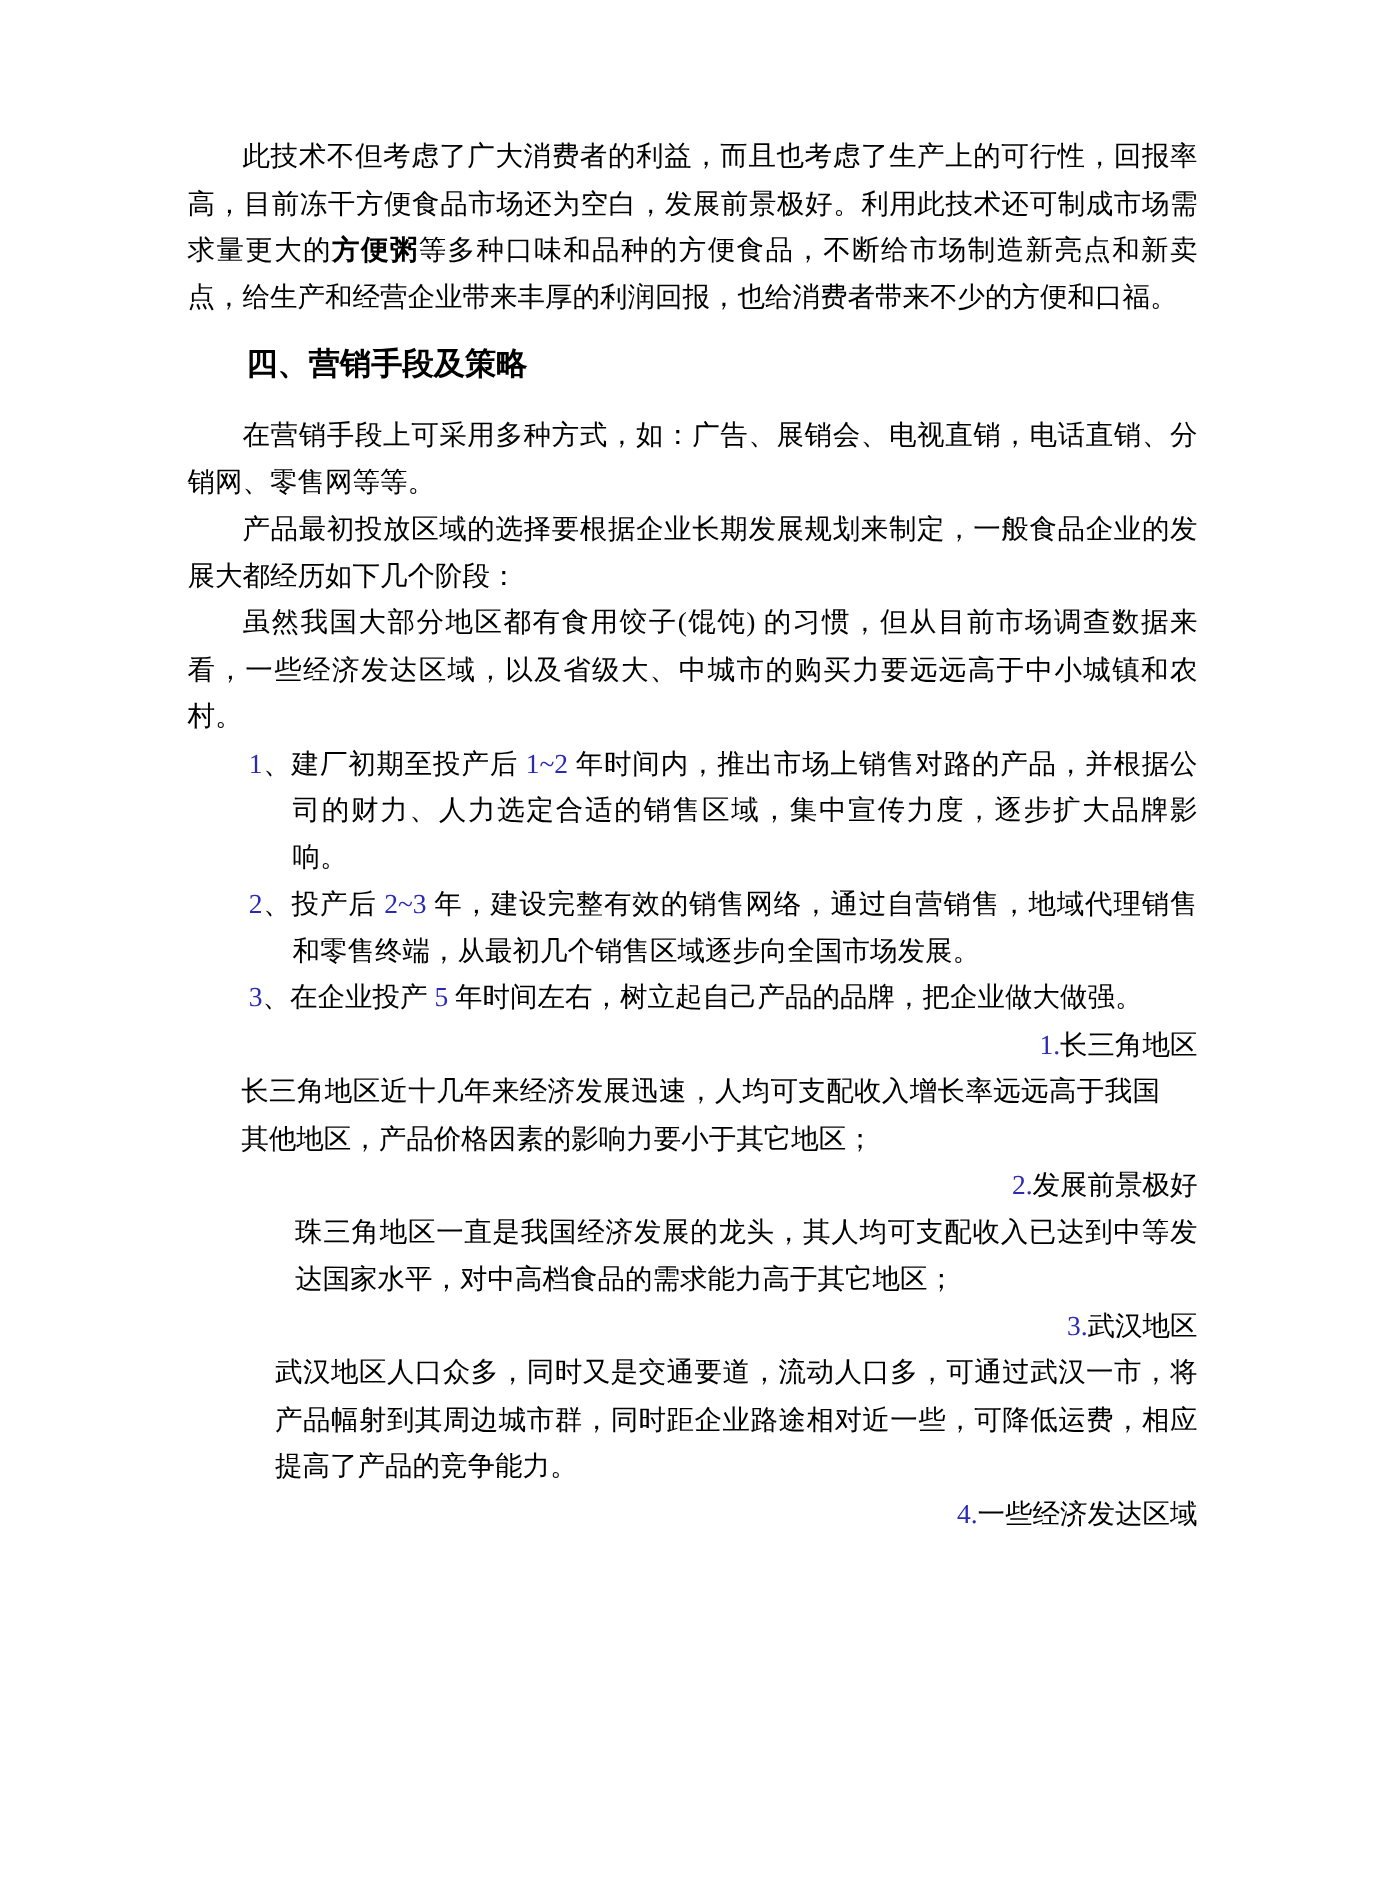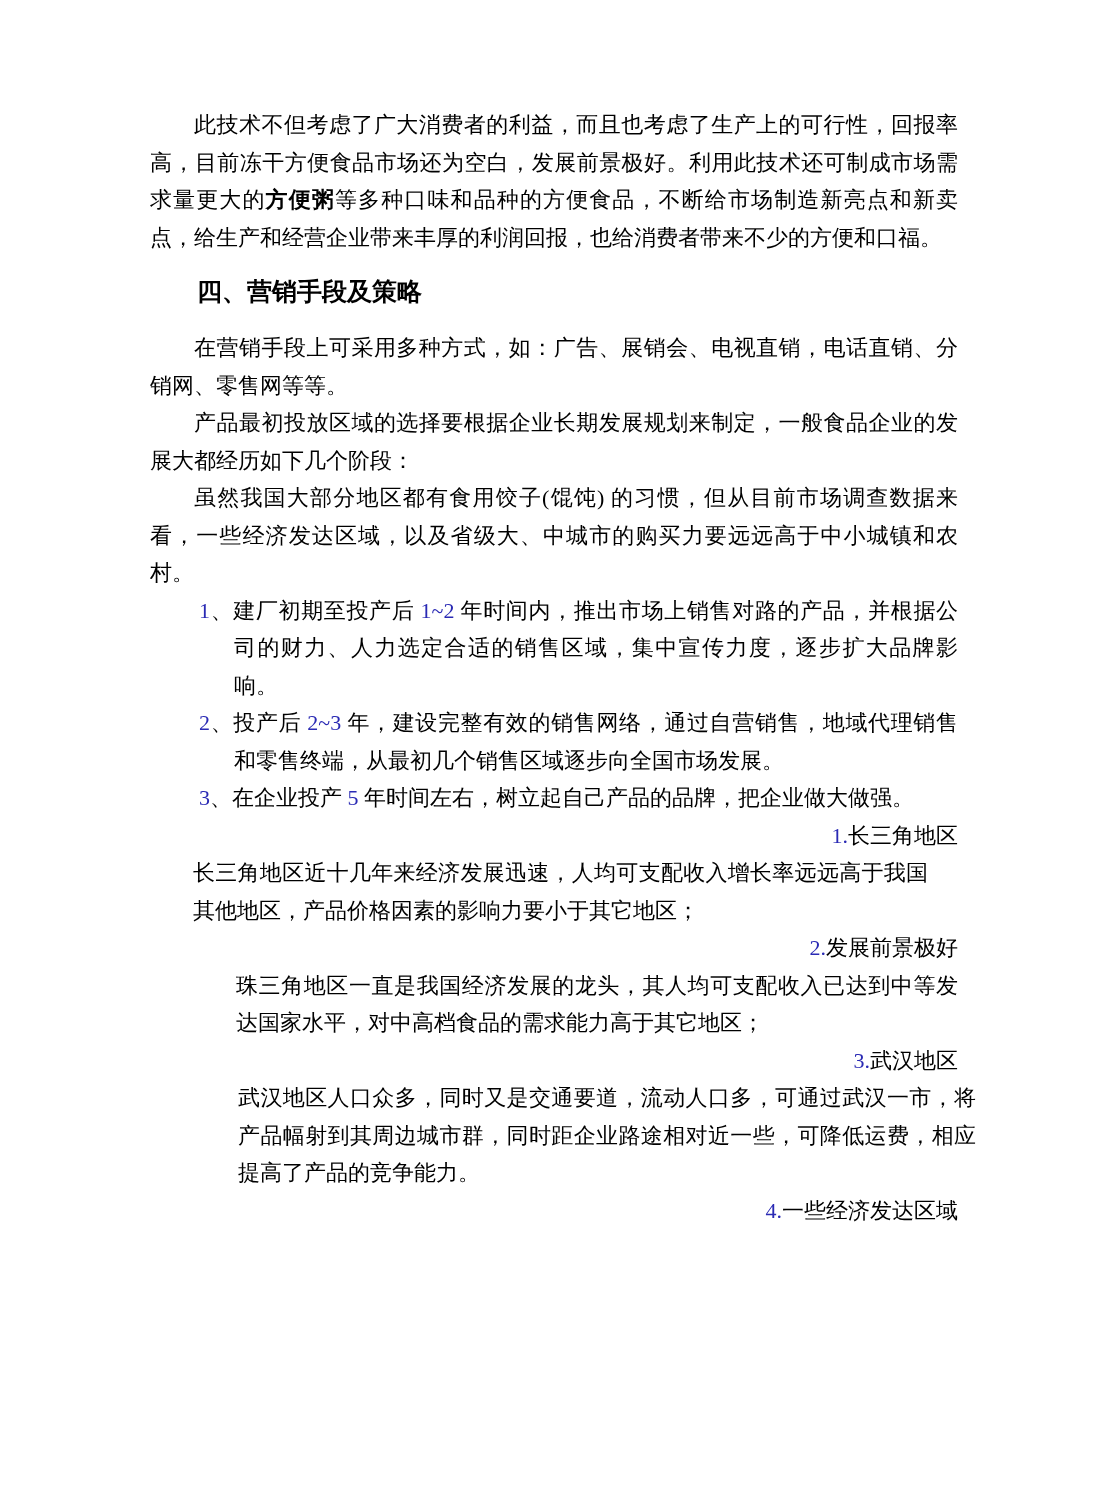--- a/index.html
+++ b/index.html
@@ -41,21 +41,21 @@
     padding-left:49px;
     text-align:right;
   }
   .region-num{
     display:inline-block;
     width:43px;
     text-indent:0;
   }
   .desc-1{margin-left:43px;width:735px;}
   .desc-2{margin-left:86px;width:722px;}
-  .desc-3{margin-left:88px;width:738px;}
+  .desc-3{margin-left:70px;width:738px;}
   .desc-4{margin-left:58px;width:750px;text-indent:10px;}
   .digit{color:#2a2ab4;}
   b{font-weight:bold;}
 </style>
 </head>
 <body>
 
 <div class="page">
   <div class="doc">
 

